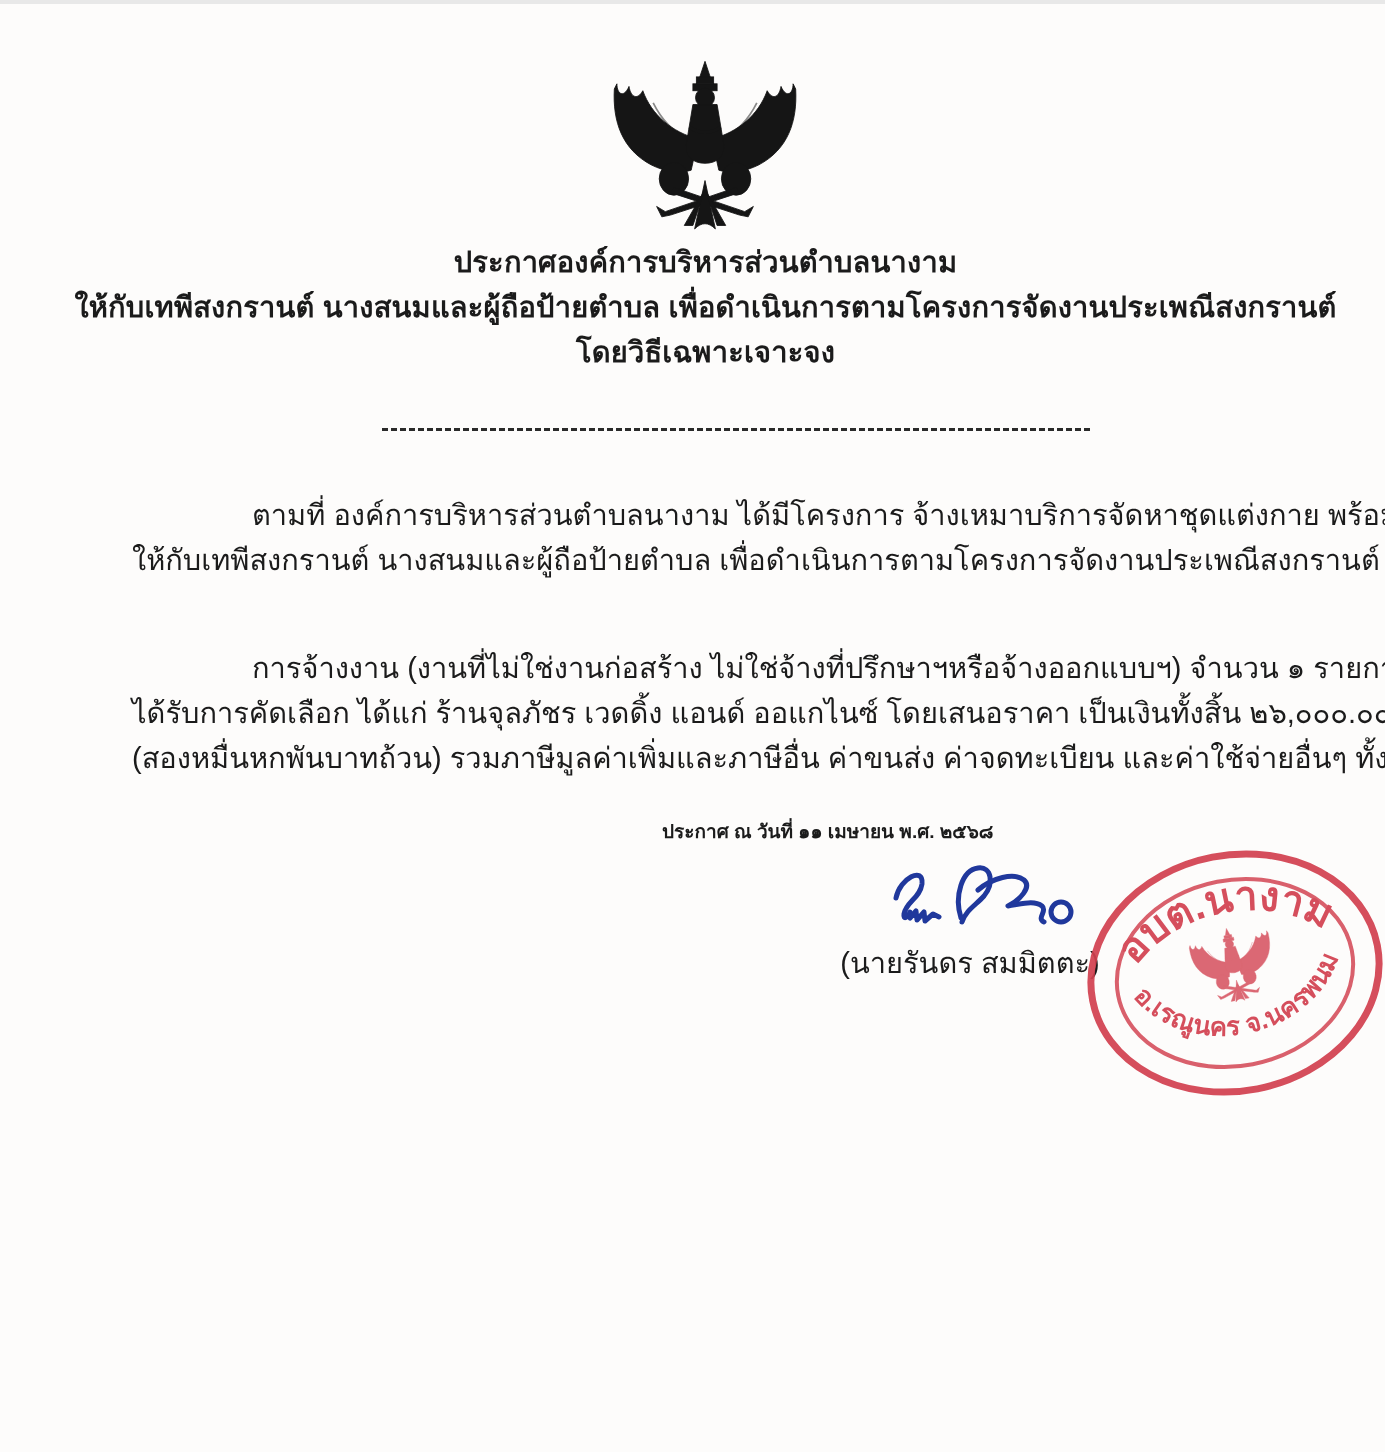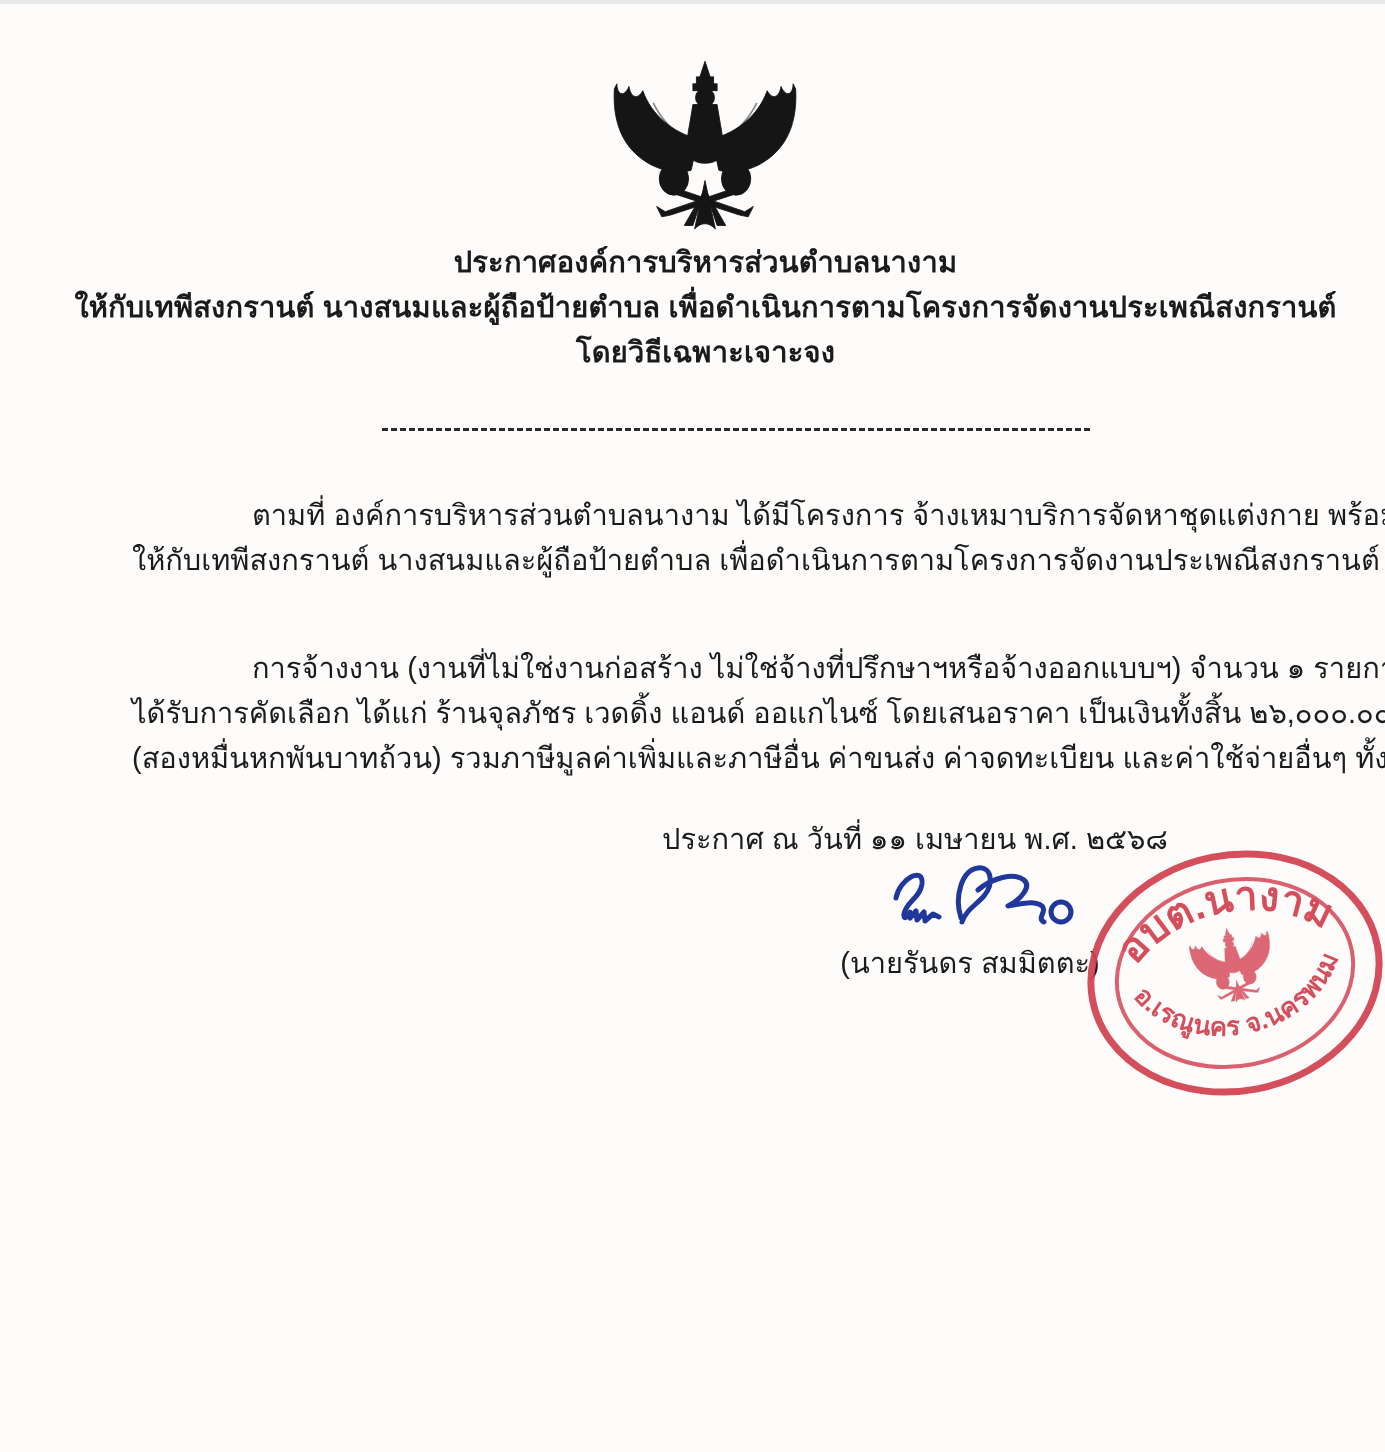--- a/index.html
+++ b/index.html
@@ -31,21 +31,21 @@
   .para{
     position:absolute;left:132px;width:1130px;
     font-size:29px;line-height:45px;font-weight:500;
   }
   .para .line{white-space:nowrap;}
   .para .indent{padding-left:120px;}
   .p1{top:489px;}
   .p2{top:642px;}
   .date-line{
     position:absolute;left:662px;top:812px;
-    font-size:29px;font-weight:400;white-space:nowrap;
+    font-size:19px;font-weight:700;white-space:nowrap;
   }
   .signature-svg{
     position:absolute;left:858px;top:852px;width:225px;height:110px;
   }
   .sign-block{
     position:absolute;left:765px;top:938px;width:410px;
     text-align:center;font-size:29px;font-weight:500;line-height:42px;
   }
   .stamp{
     position:absolute;left:1082px;top:840px;width:306px;height:258px;

